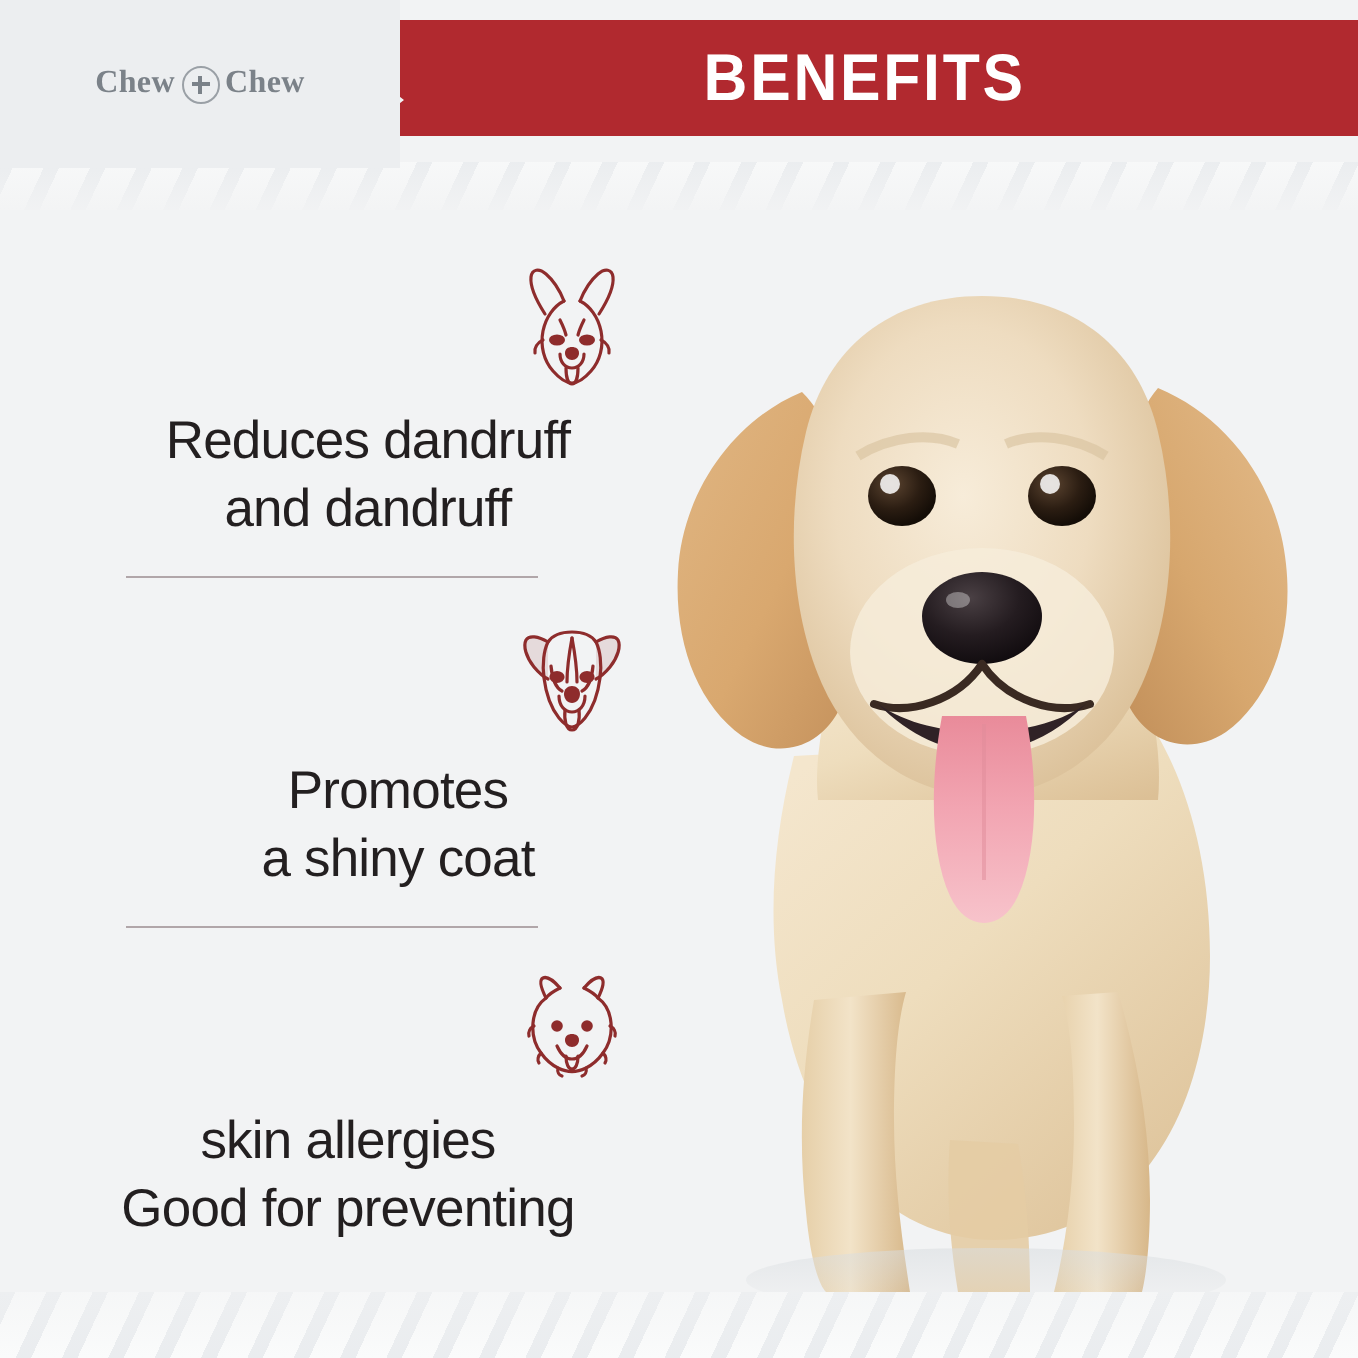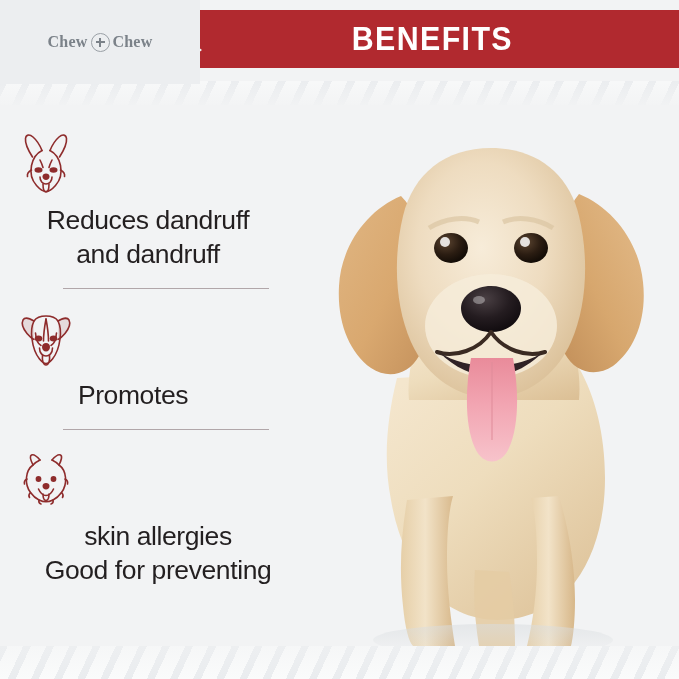--- a/index.html
+++ b/index.html
@@ -146,21 +146,21 @@
   .benefits {
     position: absolute;
     left: 8px;
     top: 128px;
     width: 316px;
     z-index: 12;
   }
   .benefit {
     display: flex;
     flex-direction: column;
-    align-items: flex-start;
+    align-items: flex-end;
     text-align: center;
   }
   .benefit-icon {
     width: 76px;
     height: 70px;
     display: flex;
     align-items: center;
     justify-content: center;
   }
   .benefit-icon svg { display: block; }
@@ -384,20 +384,21 @@
 
           <path d="M29.5 43 C29.5 48 32.5 51 36 51 C39.5 51 42.5 48 42.5 43"></path>
 
           <path d="M32 42 C32 39.5 33.8 38 36 38 C38.2 38 40 39.5 40 42 C40 44.5 38.2 46.5 36 46.5 C33.8 46.5 32 44.5 32 42 Z" fill="#8e2c2c" stroke="none"></path>
 
           <path d="M32.5 50 C32 55 33 60 36 60 C39 60 40 55 39.5 50"></path>
         </svg>
       </div>
       <div class="benefit-text">
         <div>Promotes</div>
+        <div>a shiny coat</div>
       </div>
     </div>
 
     <div class="divider"></div>
 
     <div class="benefit b3">
       <div class="benefit-icon">
         <svg width="72" height="60" viewBox="0 0 72 60" fill="none" stroke="#8e2c2c" stroke-width="1.6" stroke-linecap="round" stroke-linejoin="round" xmlns="http://www.w3.org/2000/svg">
 
           <path d="M23 16 C20.5 11 19.5 7 21.5 6 C23.5 5 27 7.5 30 11"></path>

